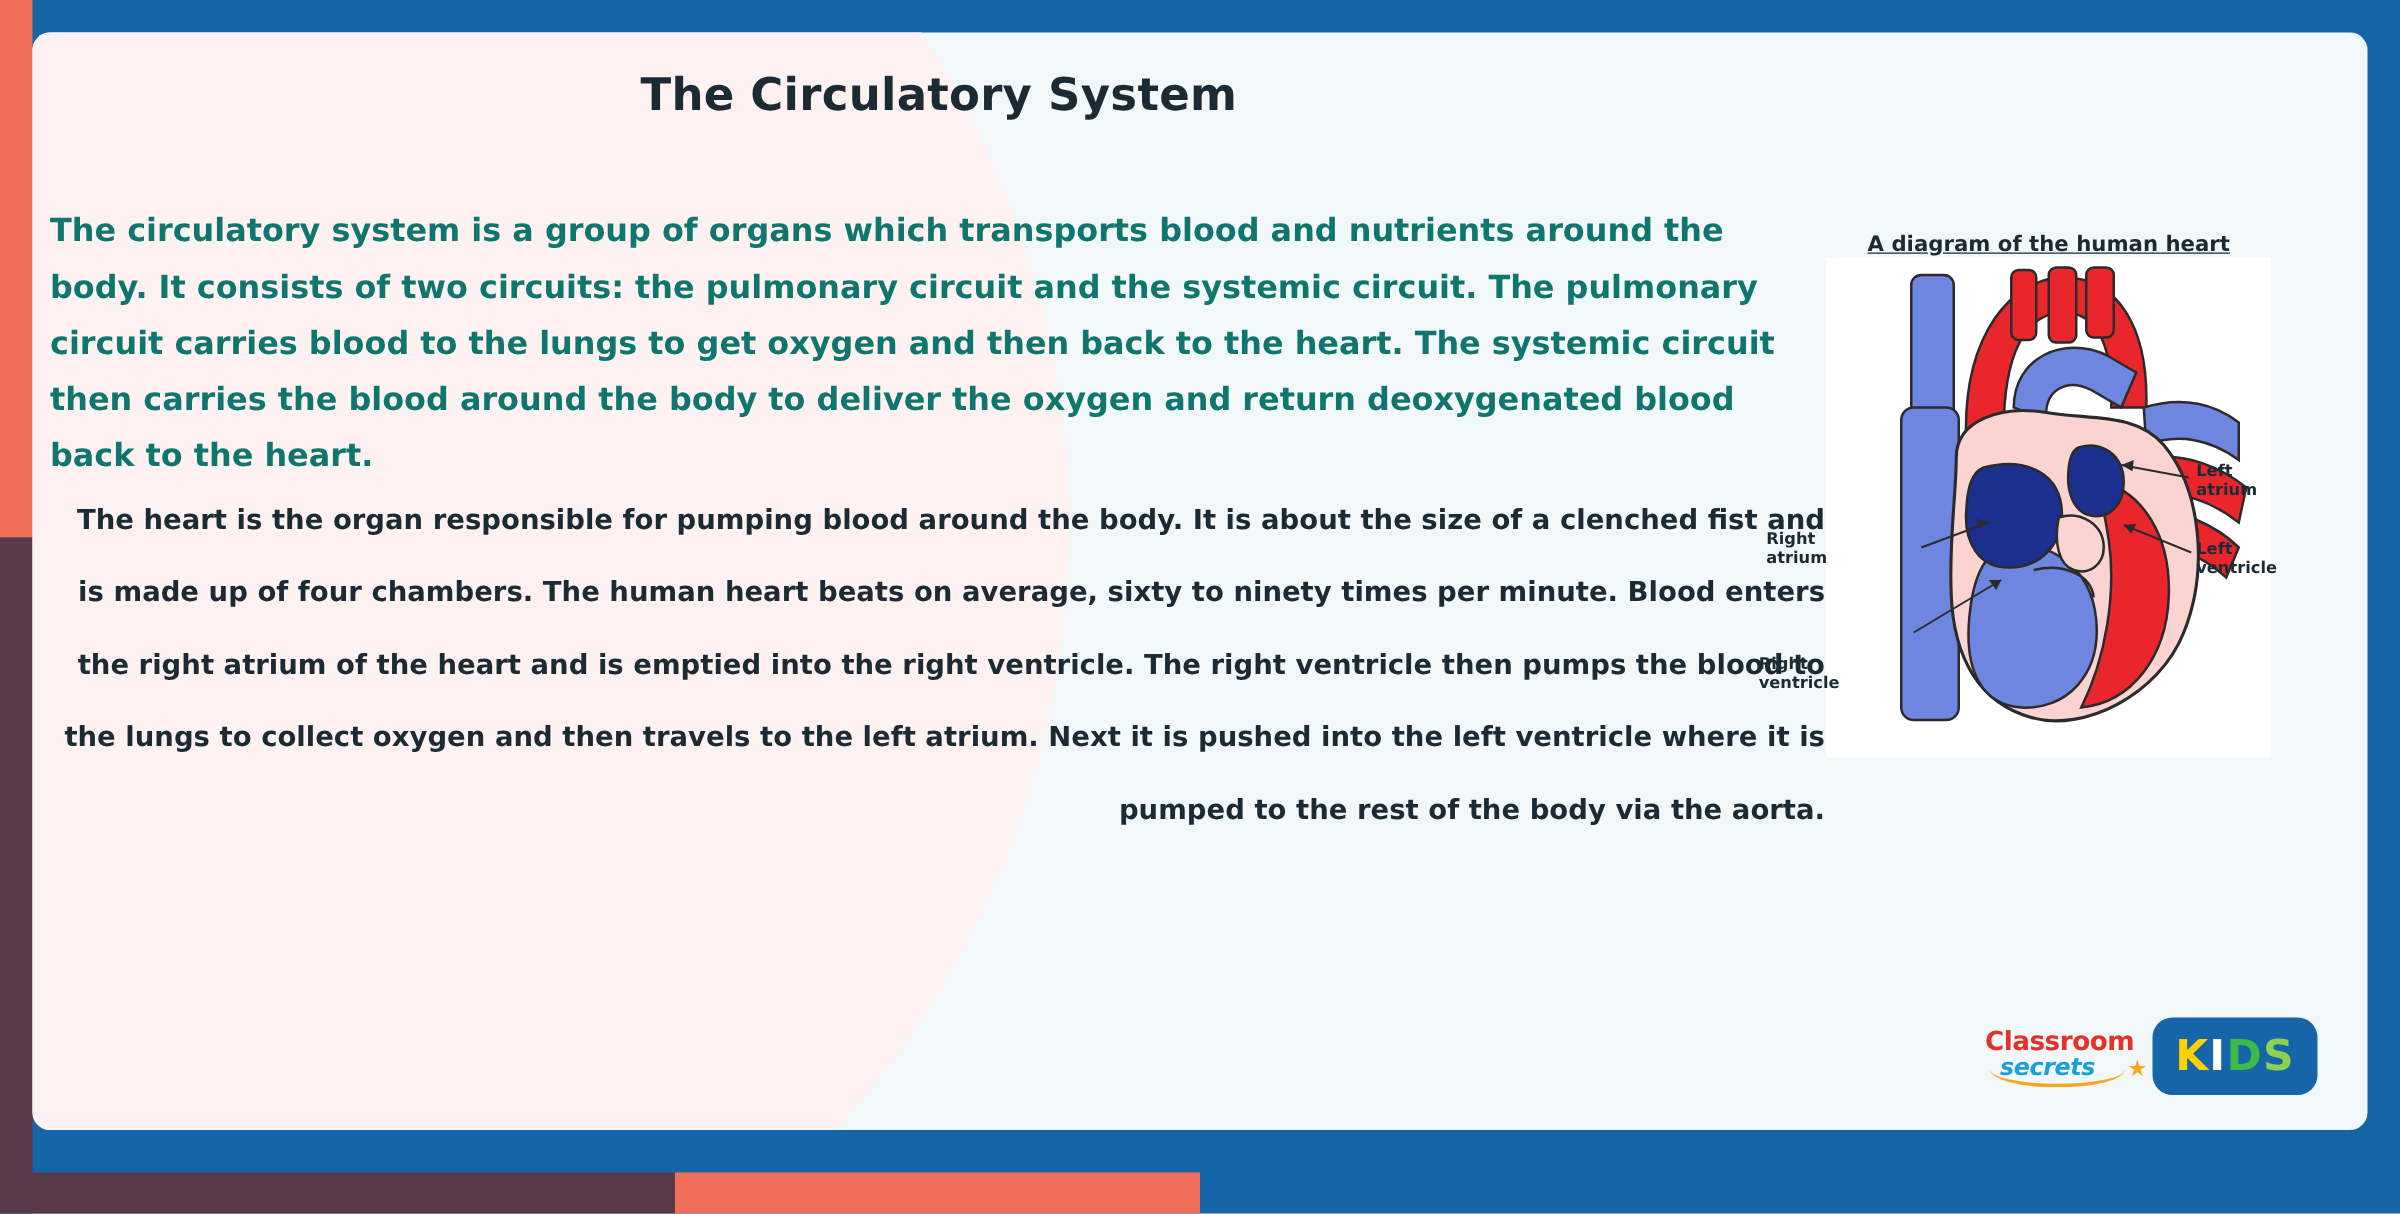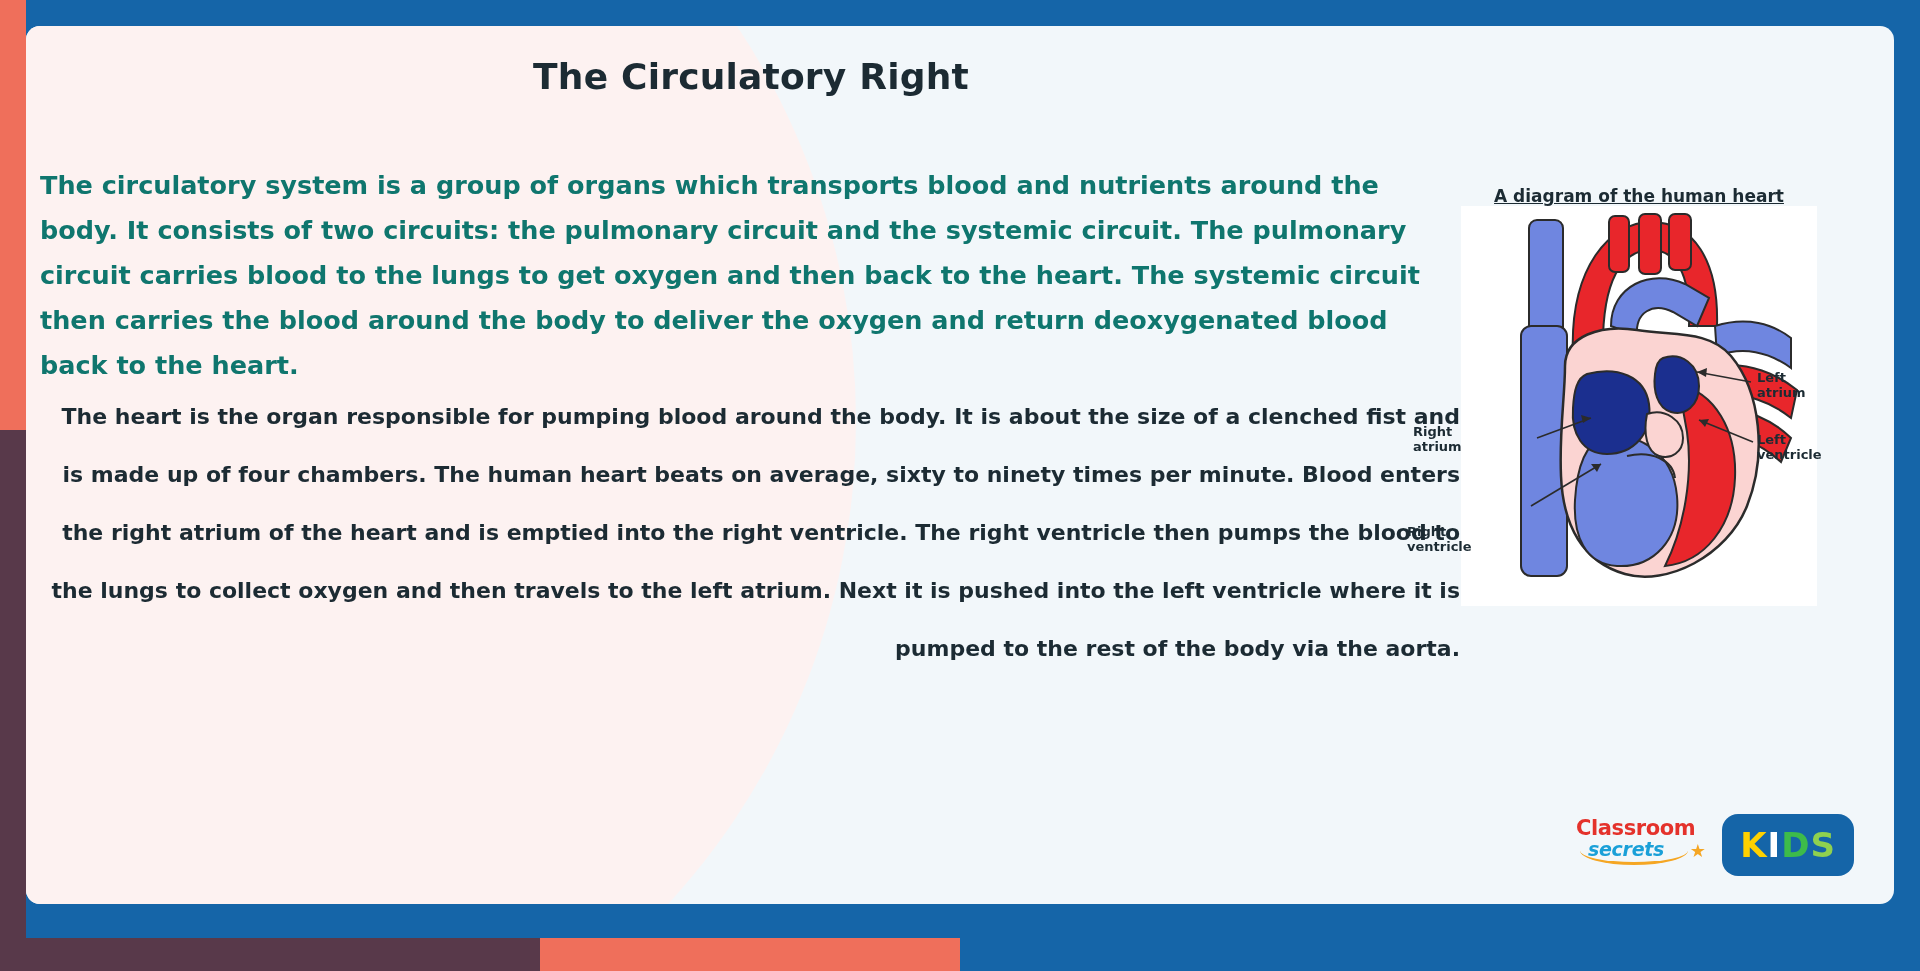--- a/index.html
+++ b/index.html
@@ -155,22 +155,22 @@
   .diagram-frame svg {
     display: block;
   }
 
   
   .logo-row {
     position: absolute;
     right: 40px;
     bottom: 28px;
     display: flex;
-    align-items: flex-start;
-    gap: 14px;
+    align-items: center;
+    gap: 2px;
   }
   .logo-cs {
     position: relative;
     width: 132px;
     height: 52px;
     font-family: "DejaVu Sans", sans-serif;
     line-height: 1;
   }
   .logo-cs .cs-top {
     position: absolute;
@@ -231,21 +231,21 @@
 
   <div class="stripe-coral-left"></div>
   <div class="stripe-plum-left"></div>
   <div class="bar-plum-bottom"></div>
   <div class="bar-coral-bottom"></div>
 
   <div class="card">
     <div class="card-wash"></div>
     <div class="card-inner">
 
-      <div class="page-title">The Circulatory Right</div>
+      <div class="page-title">The Circulatory System</div>
 
       <div class="text-col">
         <p class="para">The circulatory system is a group of organs which transports blood and nutrients around the body. It consists of two circuits: the pulmonary circuit and the systemic circuit. The pulmonary circuit carries blood to the lungs to get oxygen and then back to the heart. The systemic circuit then carries the blood around the body to deliver the oxygen and return deoxygenated blood back to the heart.</p>
         <p class="para-2">The heart is the organ responsible for pumping blood around the body. It is about the size of a clenched fist and is made up of four chambers. The human heart beats on average, sixty to ninety times per minute. Blood enters the right atrium of the heart and is emptied into the right ventricle. The right ventricle then pumps the blood to the lungs to collect oxygen and then travels to the left atrium. Next it is pushed into the left ventricle where it is pumped to the rest of the body via the aorta.</p>
       </div>
 
       <div class="diagram-block">
         <div class="diagram-caption">A diagram of the human heart</div>
         <div class="diagram-frame">
           <svg width="356" height="400" viewBox="0 0 356 400" xmlns="http://www.w3.org/2000/svg">

